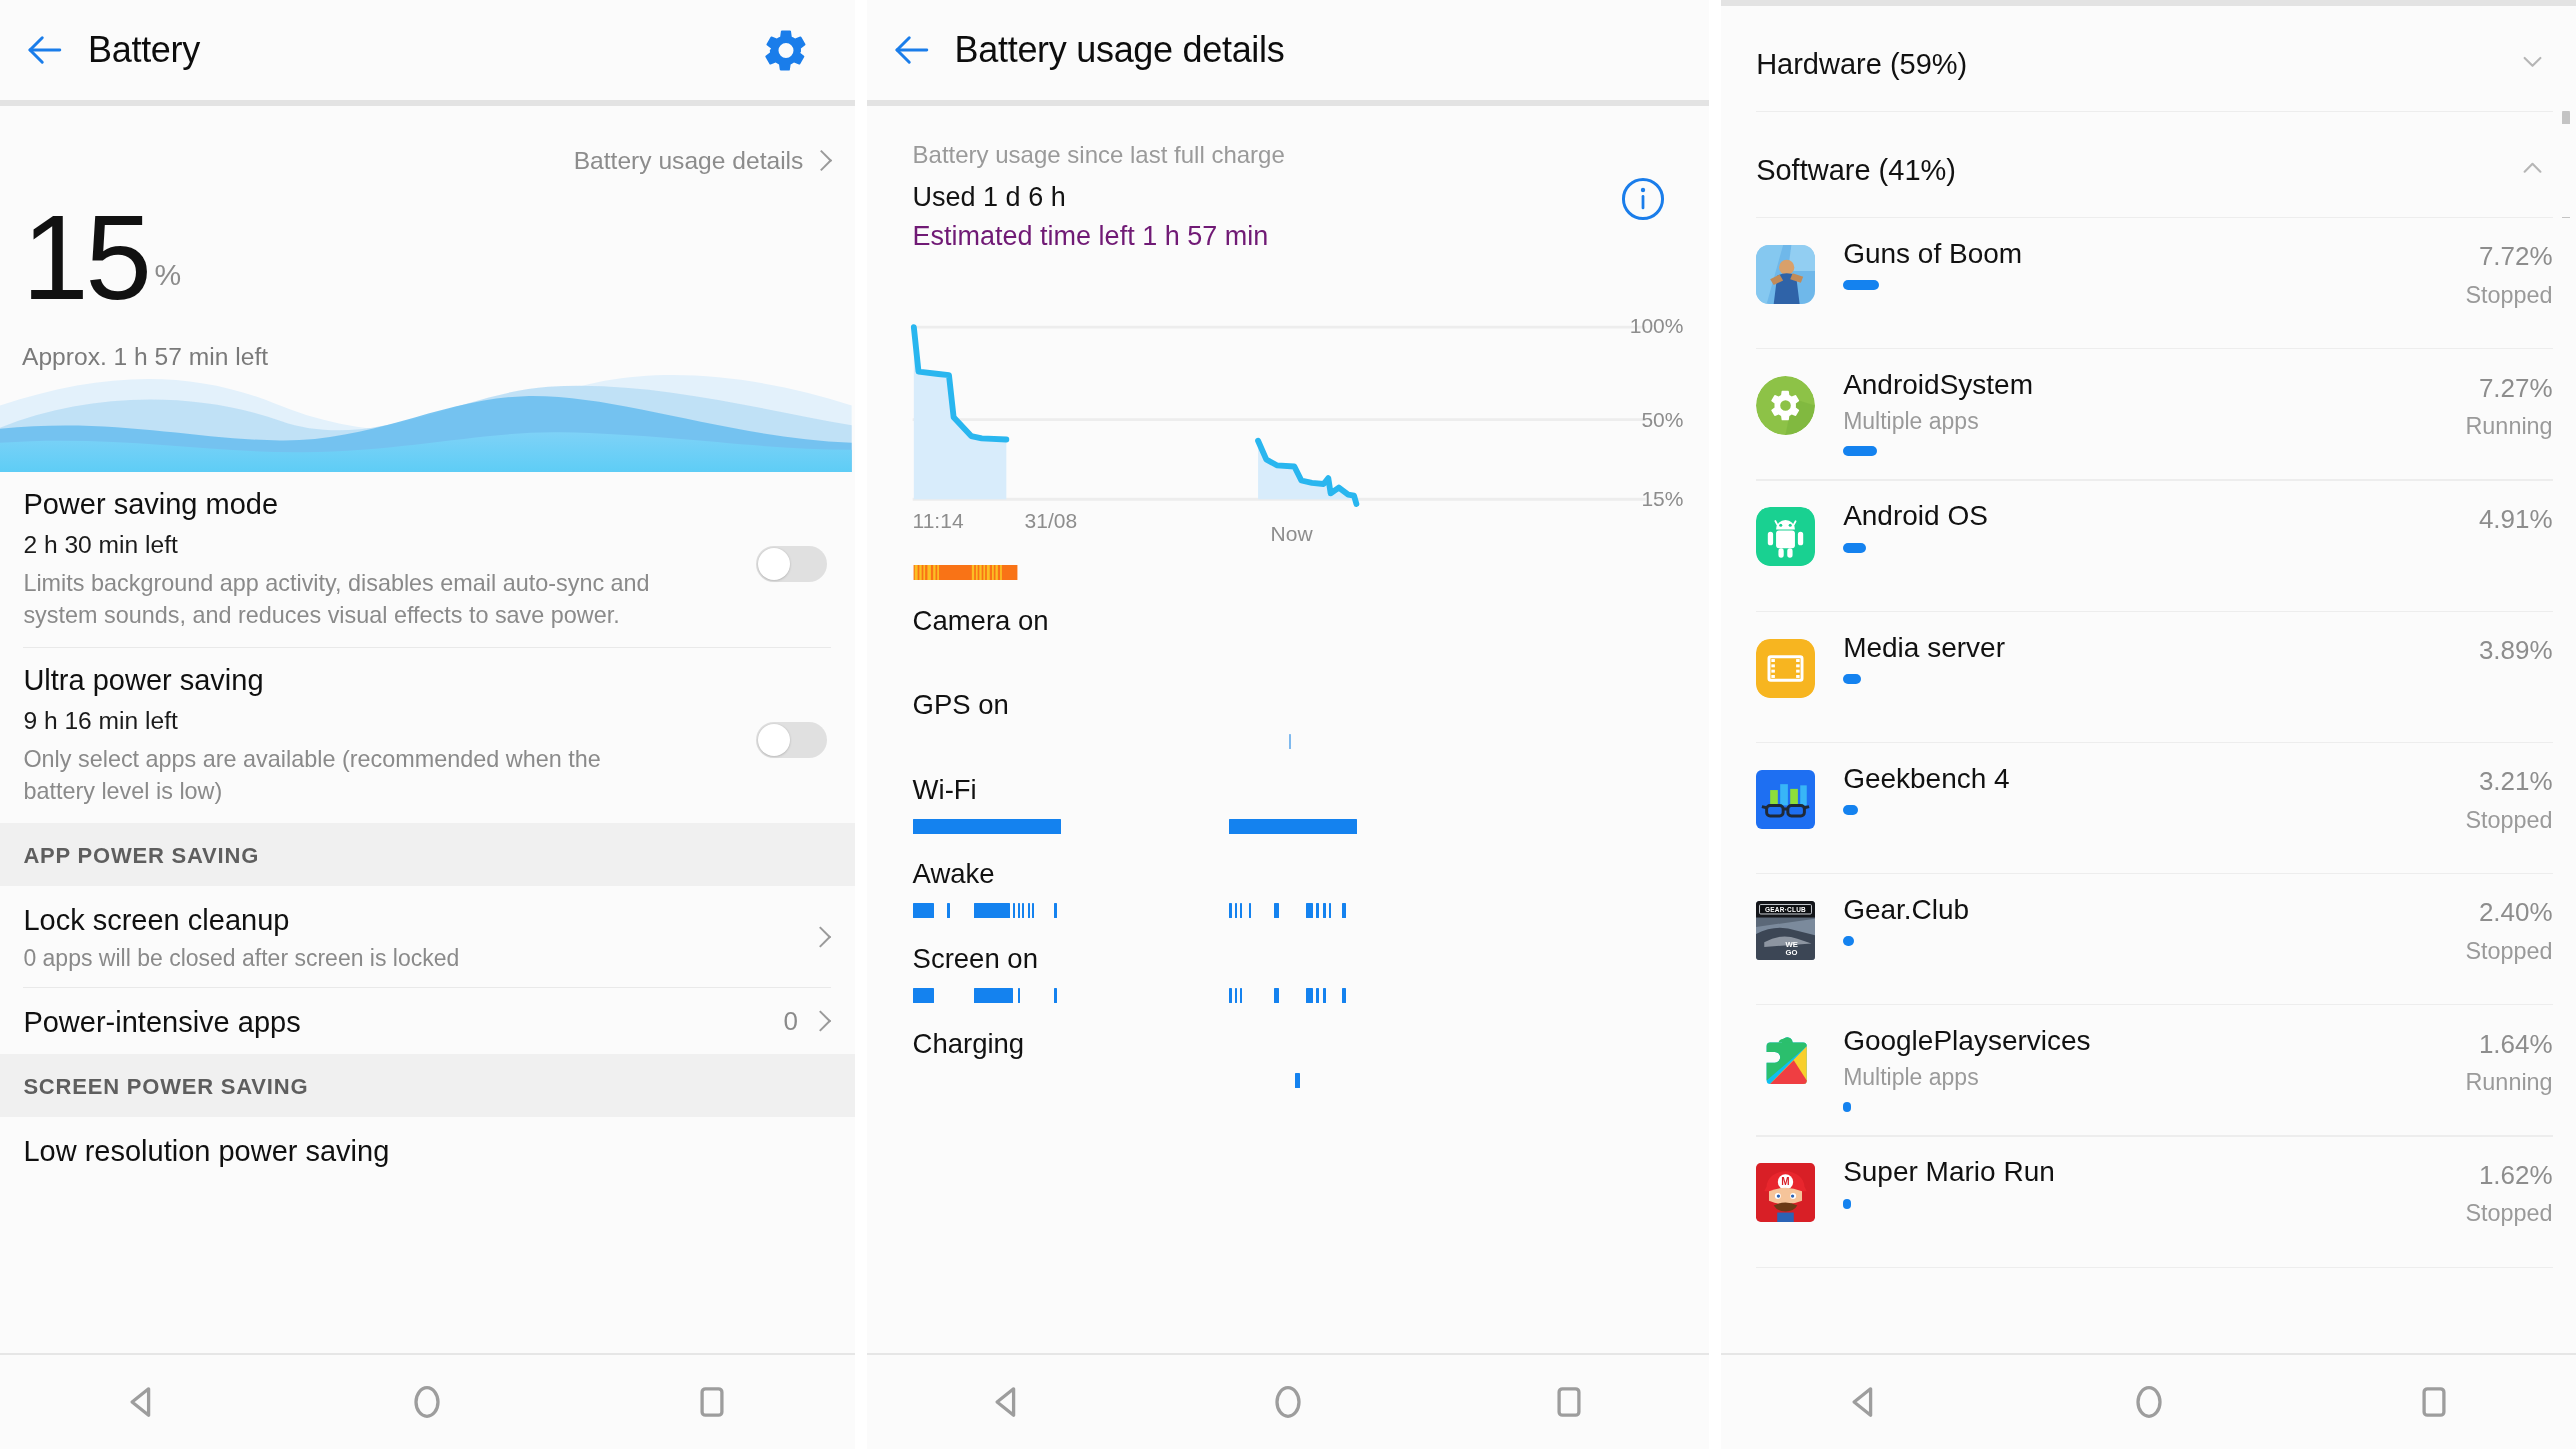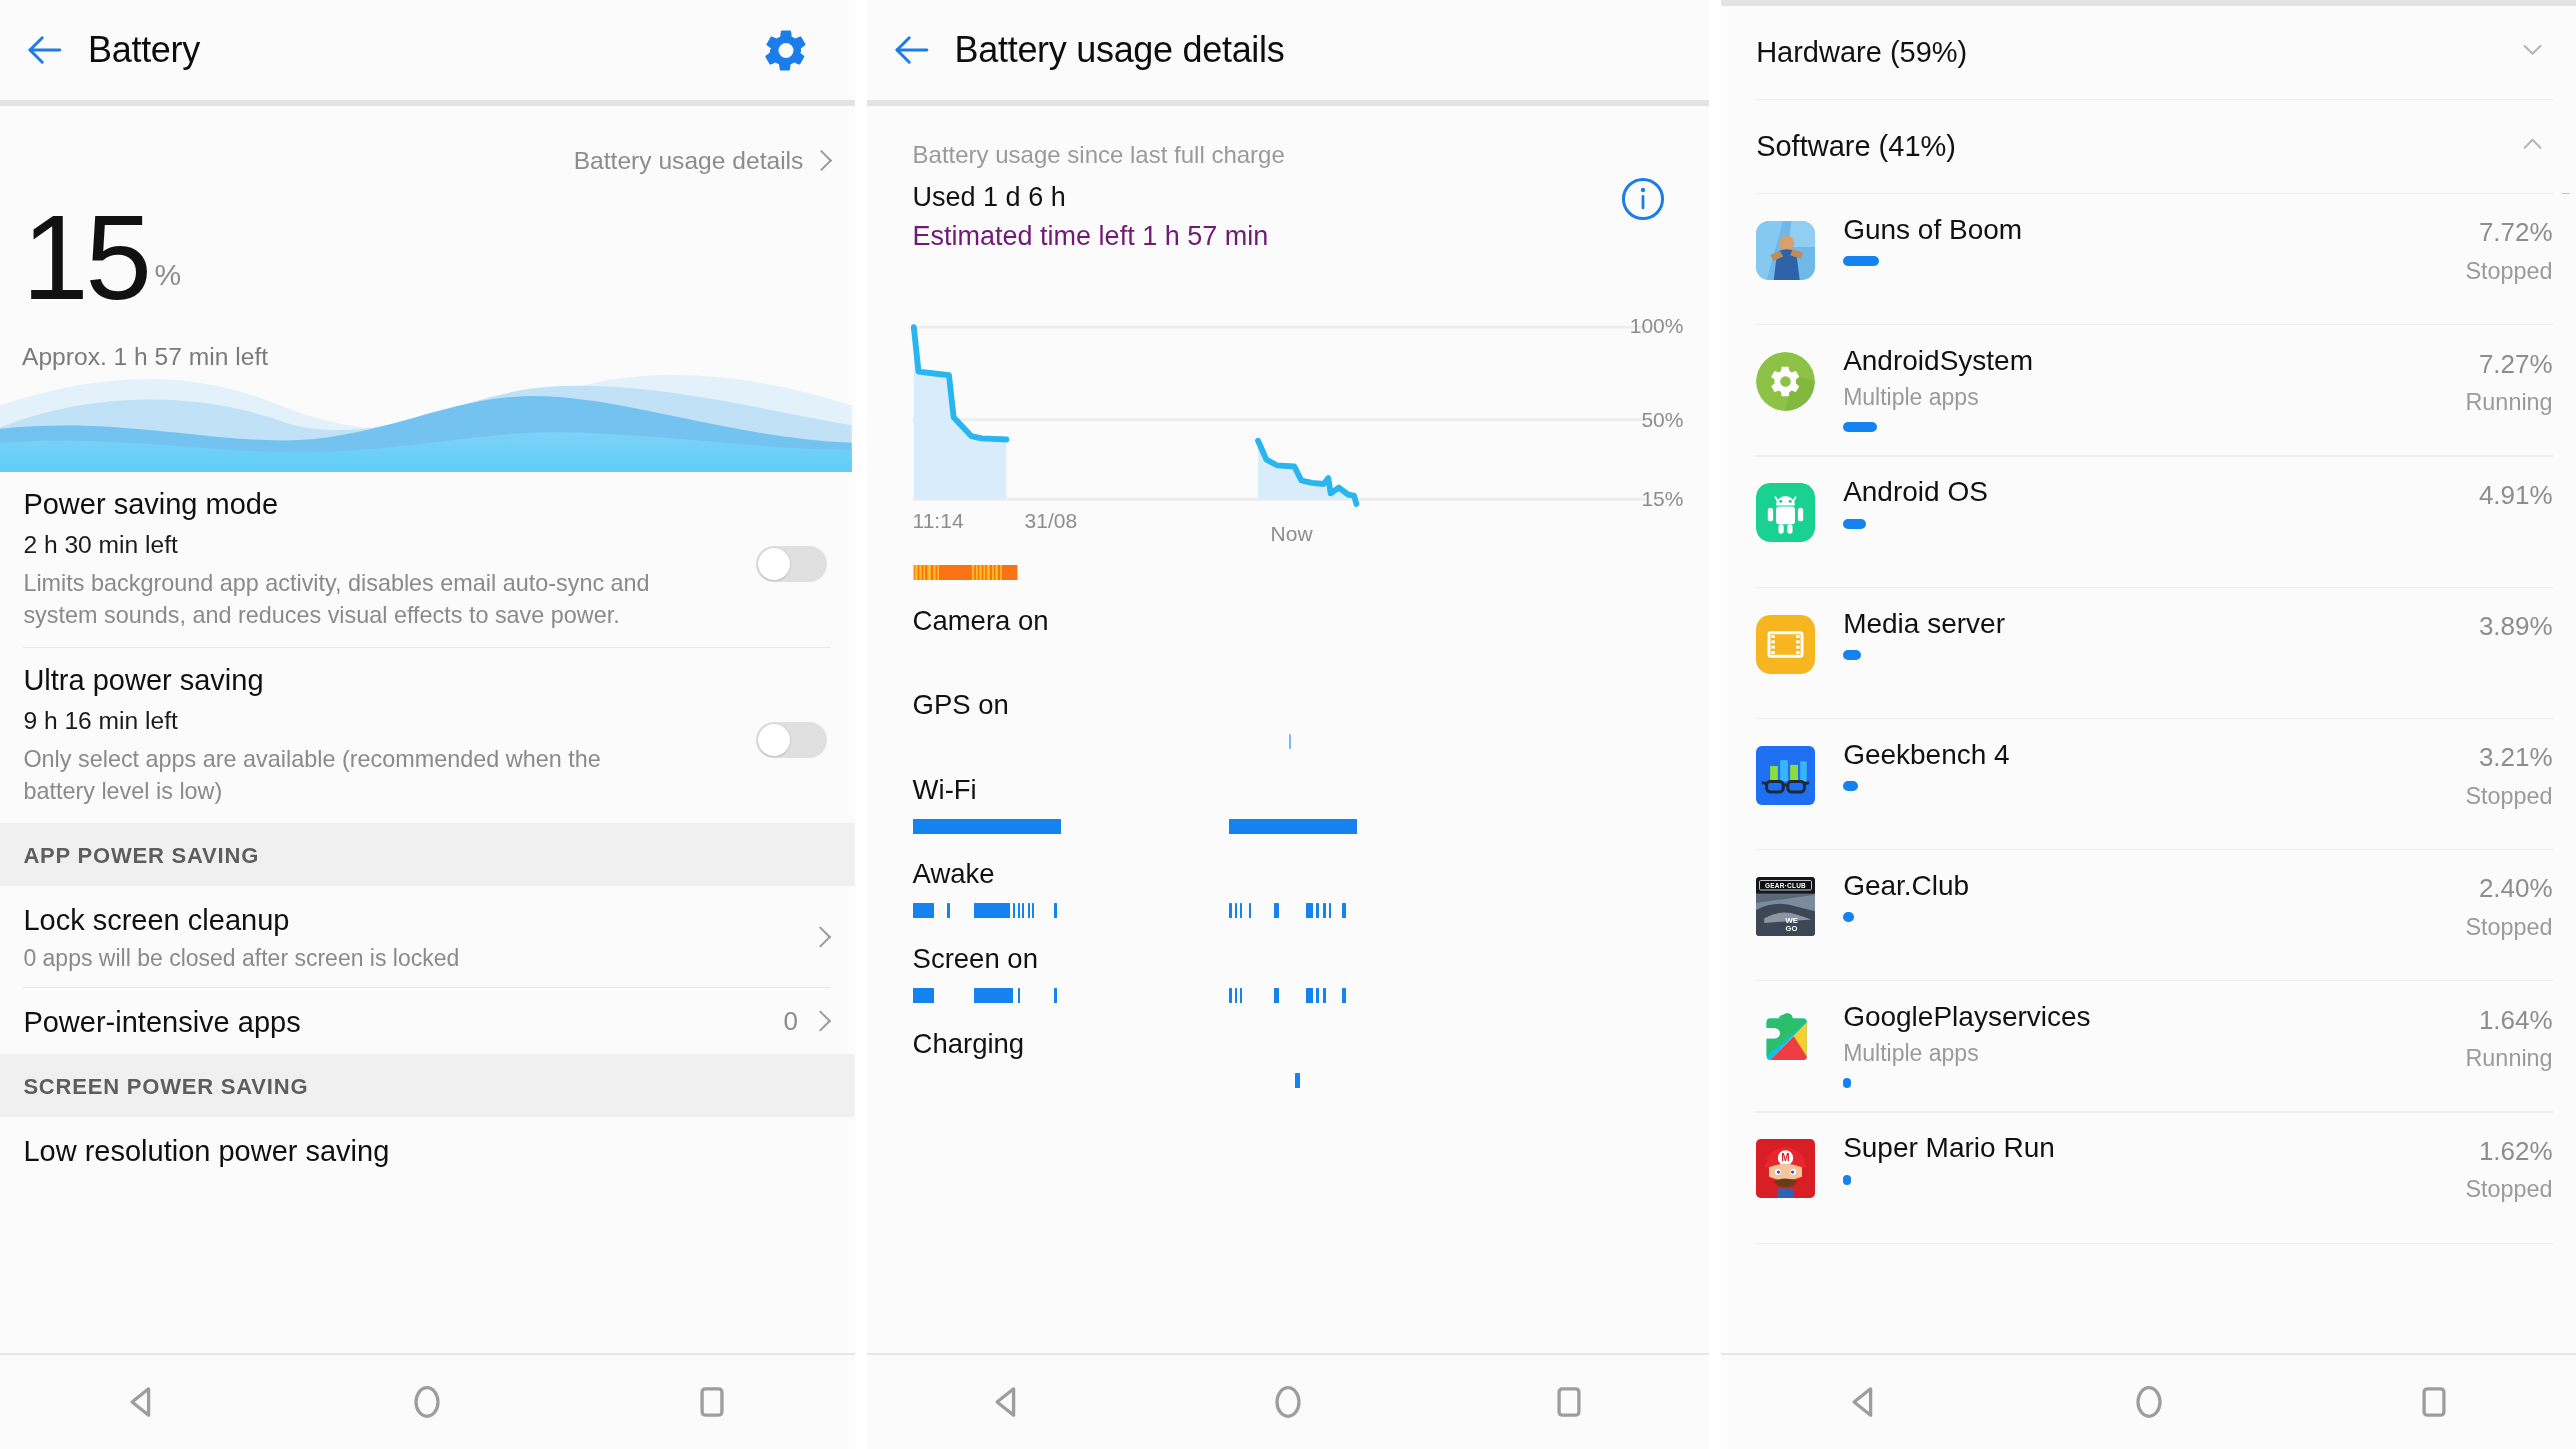--- a/index.html
+++ b/index.html
@@ -55,21 +55,21 @@
   .infobtn{position:absolute;right:43px;top:176px;width:46px;height:46px;}
   .chartbox{position:relative;margin:54px 0 0 0;height:246px;}
   .chart-svg{display:block;}
   .axislbl{position:absolute;font-size:21px;color:#8d8d8d;}
   .tl-row{padding:0 0 0 46px;}
   .tl-label{font-size:27.5px;color:#111;margin-bottom:0;}
   .tl-track{position:relative;height:15px;margin-top:13px;}
   .tl-seg{position:absolute;top:0;height:15px;background:#1482ef;border-radius:0.6px;}
 
   
-  .grp{position:relative;padding:30px 23.4px 30px 35px;background:#fbfbfb;}
+  .grp{position:relative;padding:30px 23.4px 30px 35px;background:#fbfbfb;margin-top:12px;}
   .grp .lbl{font-size:29px;color:#111;}
   .grp .caret{position:absolute;right:30px;top:50%;width:27px;height:27px;transform:translateY(-60%);}
   .applist .item{position:relative;display:flex;align-items:flex-start;padding:15px 23.4px 15px 35px;min-height:100px;background:#fbfbfb;}
   .appicon{width:59px;height:59px;border-radius:13px;flex:0 0 auto;margin-top:11.7px;overflow:hidden;position:relative;}
   .appmid{flex:1 1 auto;padding-left:28px;padding-top:4.7px;}
   .appname{font-size:28px;color:#111;}
   .appsub{font-size:23px;color:#9a9a9a;margin-top:7px;}
   .usebar{height:10px;background:#1482ef;border-radius:5.3px;margin-top:10.5px;}
   .appright{flex:0 0 auto;text-align:right;padding-top:8.2px;min-width:135px;}
   .apppct{font-size:26px;color:#8d8d8d;}

